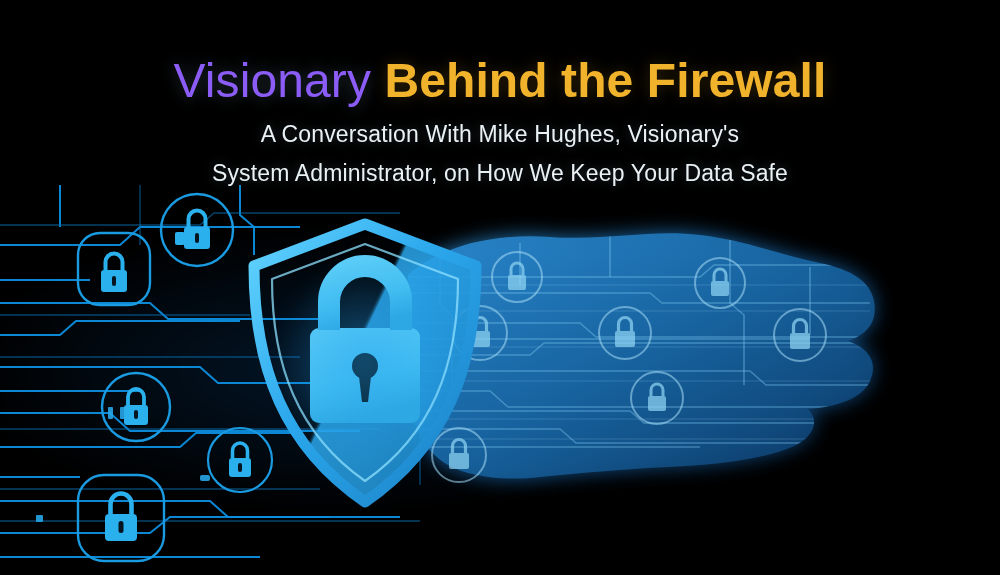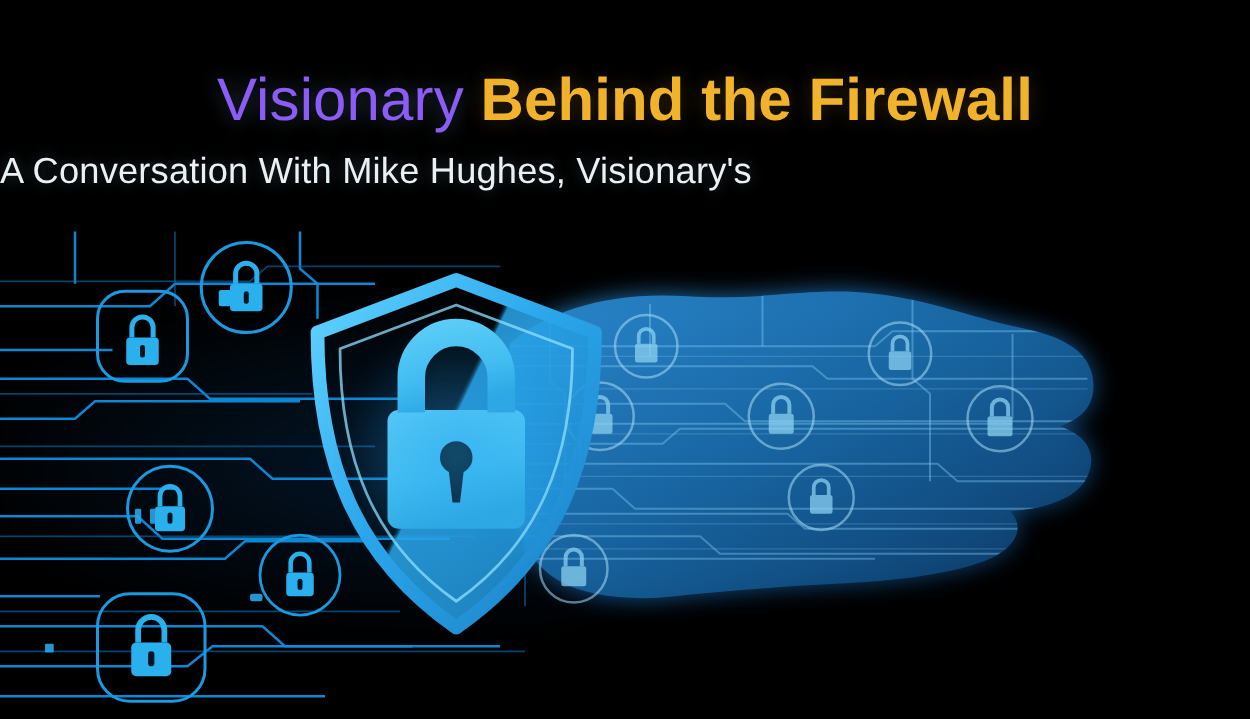--- a/index.html
+++ b/index.html
@@ -63,23 +63,23 @@
   }
   .t-gold{
     color:#f2b32c;
     font-weight:700;
     letter-spacing:.1px;
     text-shadow:0 0 16px rgba(242,179,44,.22);
     margin-top:43px;
   }
   .subtitle{
     position:absolute;left:0;right:0;
-    text-align:left;
+    text-align:center;
     color:#e9f1f5;
-    font-size:29px;
+    font-size:23px;
     font-weight:400;
     letter-spacing:.15px;
     white-space:nowrap;
     text-shadow:0 0 12px rgba(160,200,225,.28);
   }
   .sub1{top:121px;}
   .sub2{top:160px;}
 </style>
 </head>
 <body>
@@ -322,14 +322,15 @@
       </g>
     </svg>
   </div>
 
   <div class="title">
     <span class="t-light">Visionary</span>
     <span class="t-gold">Behind the Firewall</span>
   </div>
 
   <div class="subtitle sub1">A Conversation With Mike Hughes, Visionary's</div>
+  <div class="subtitle sub2">System Administrator, on How We Keep Your Data Safe</div>
 
 </div>
 
 </body></html>

